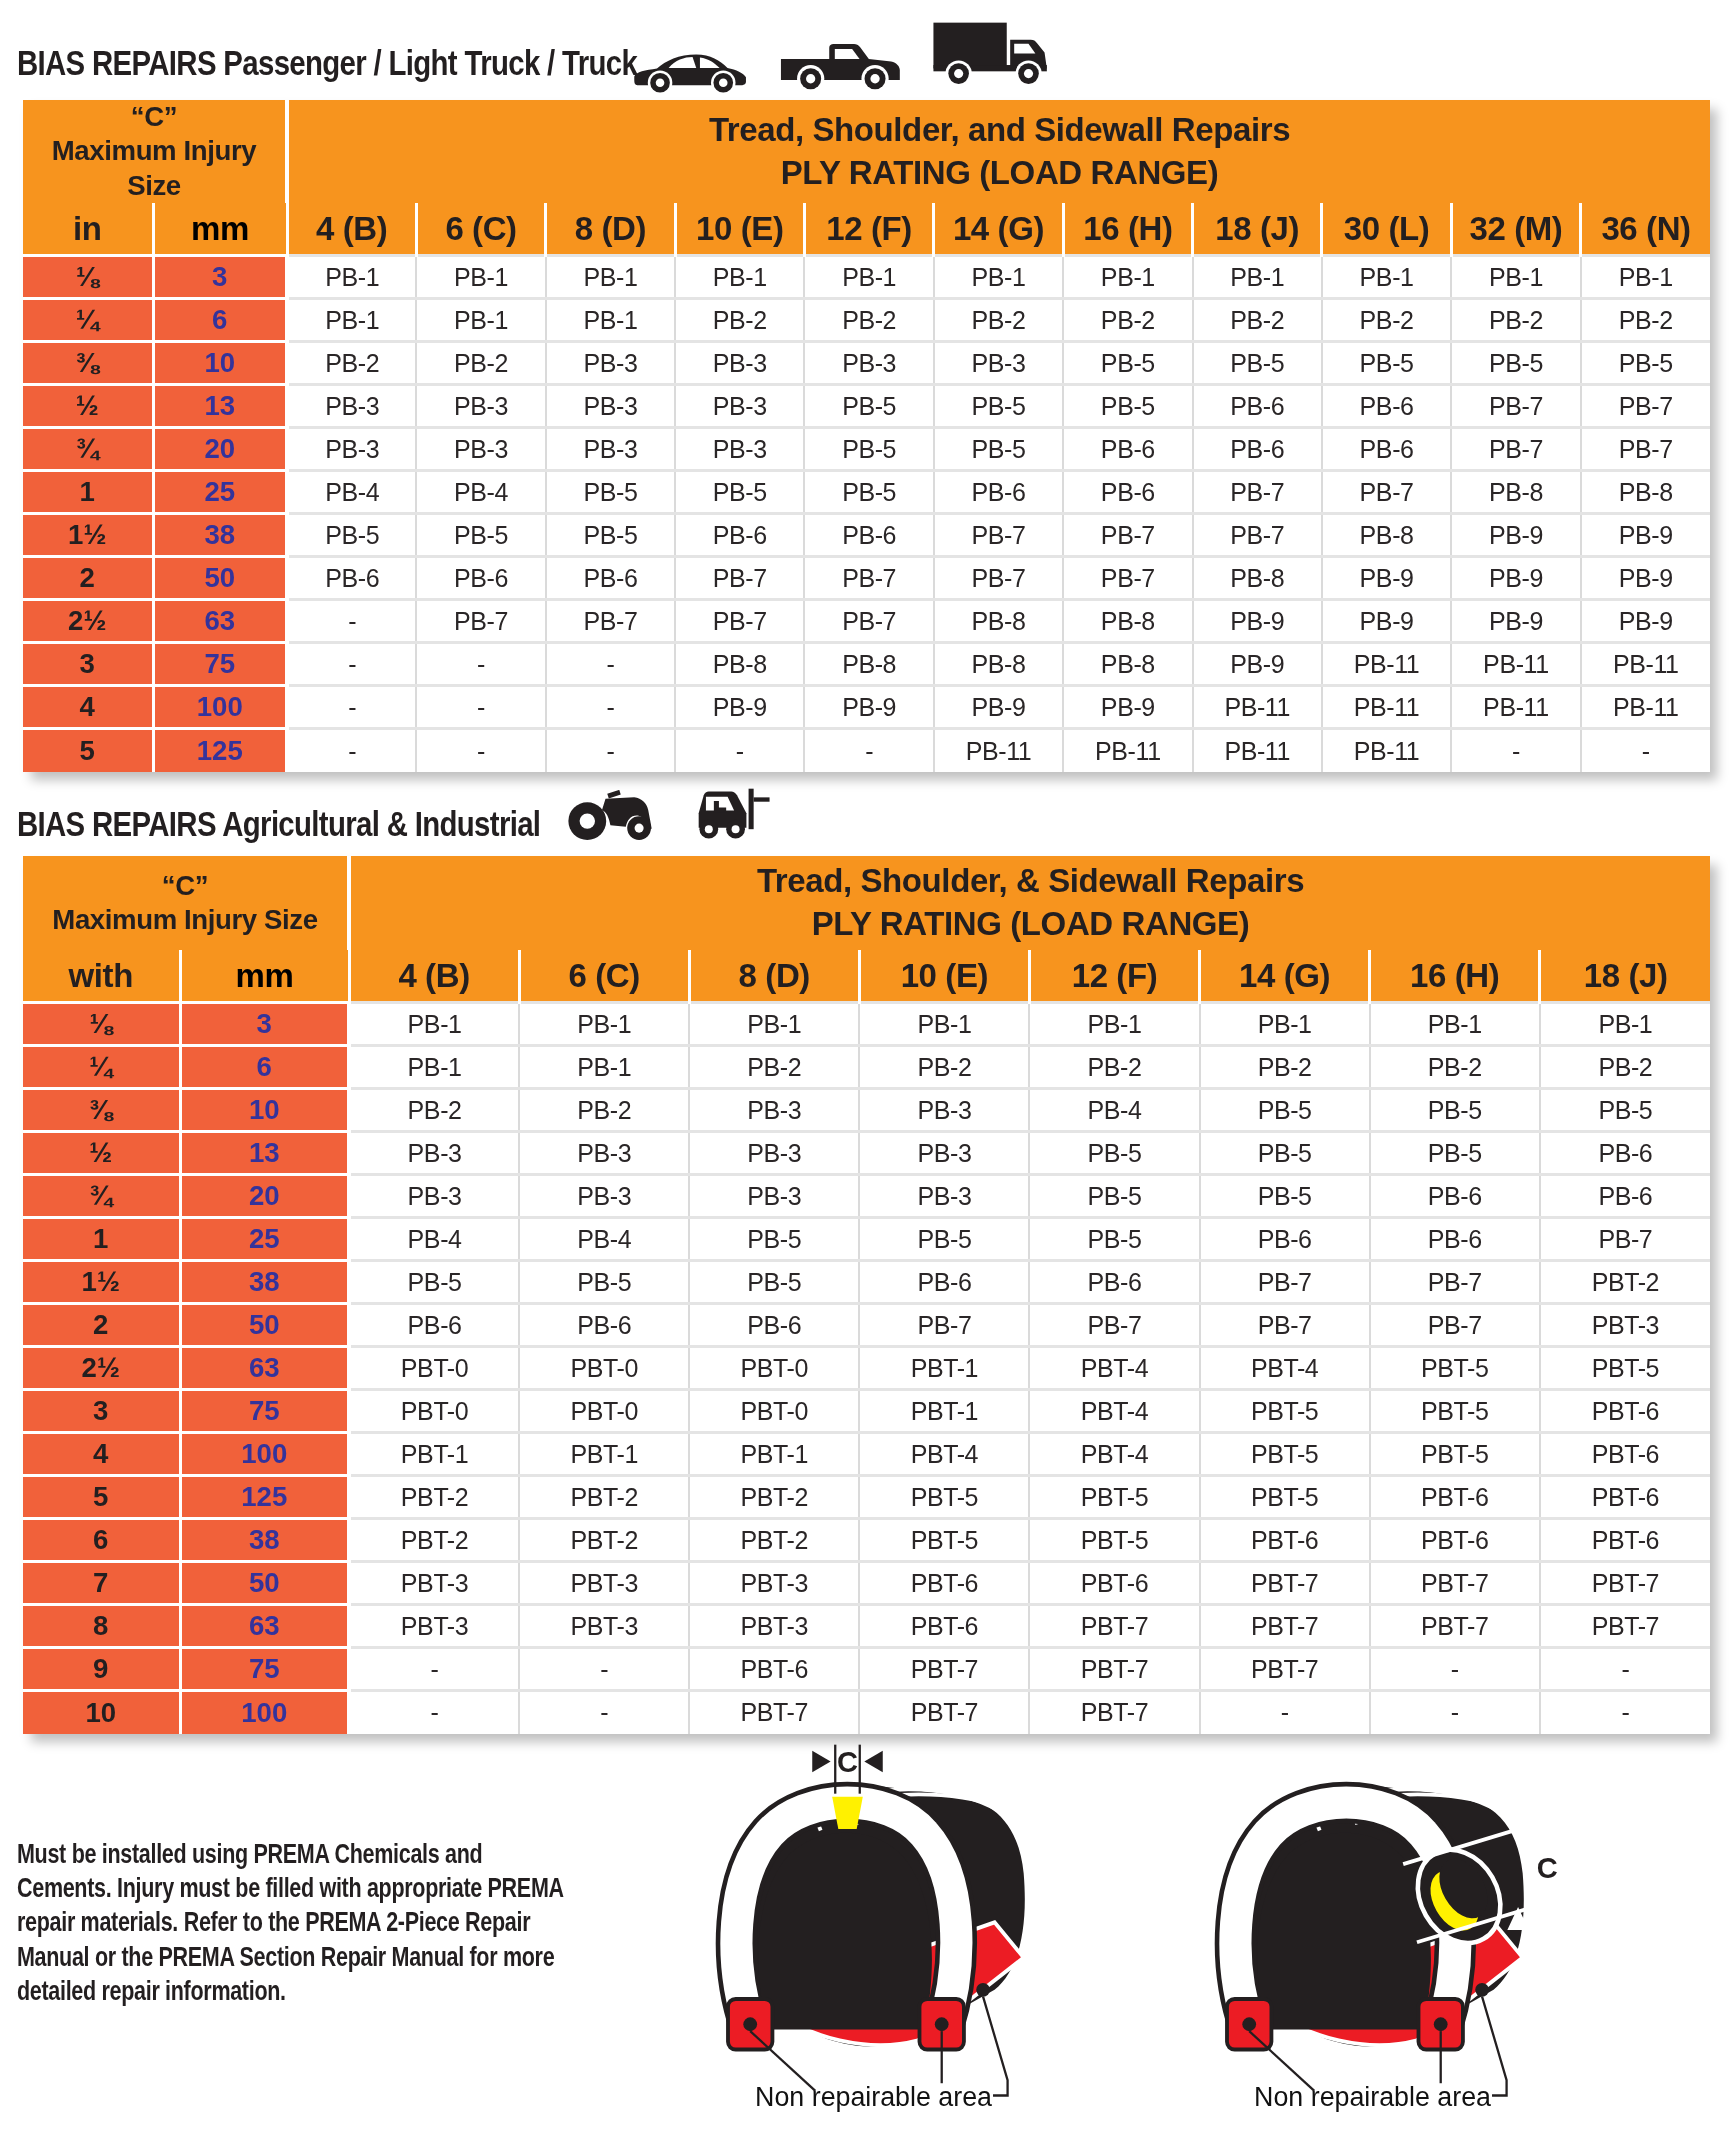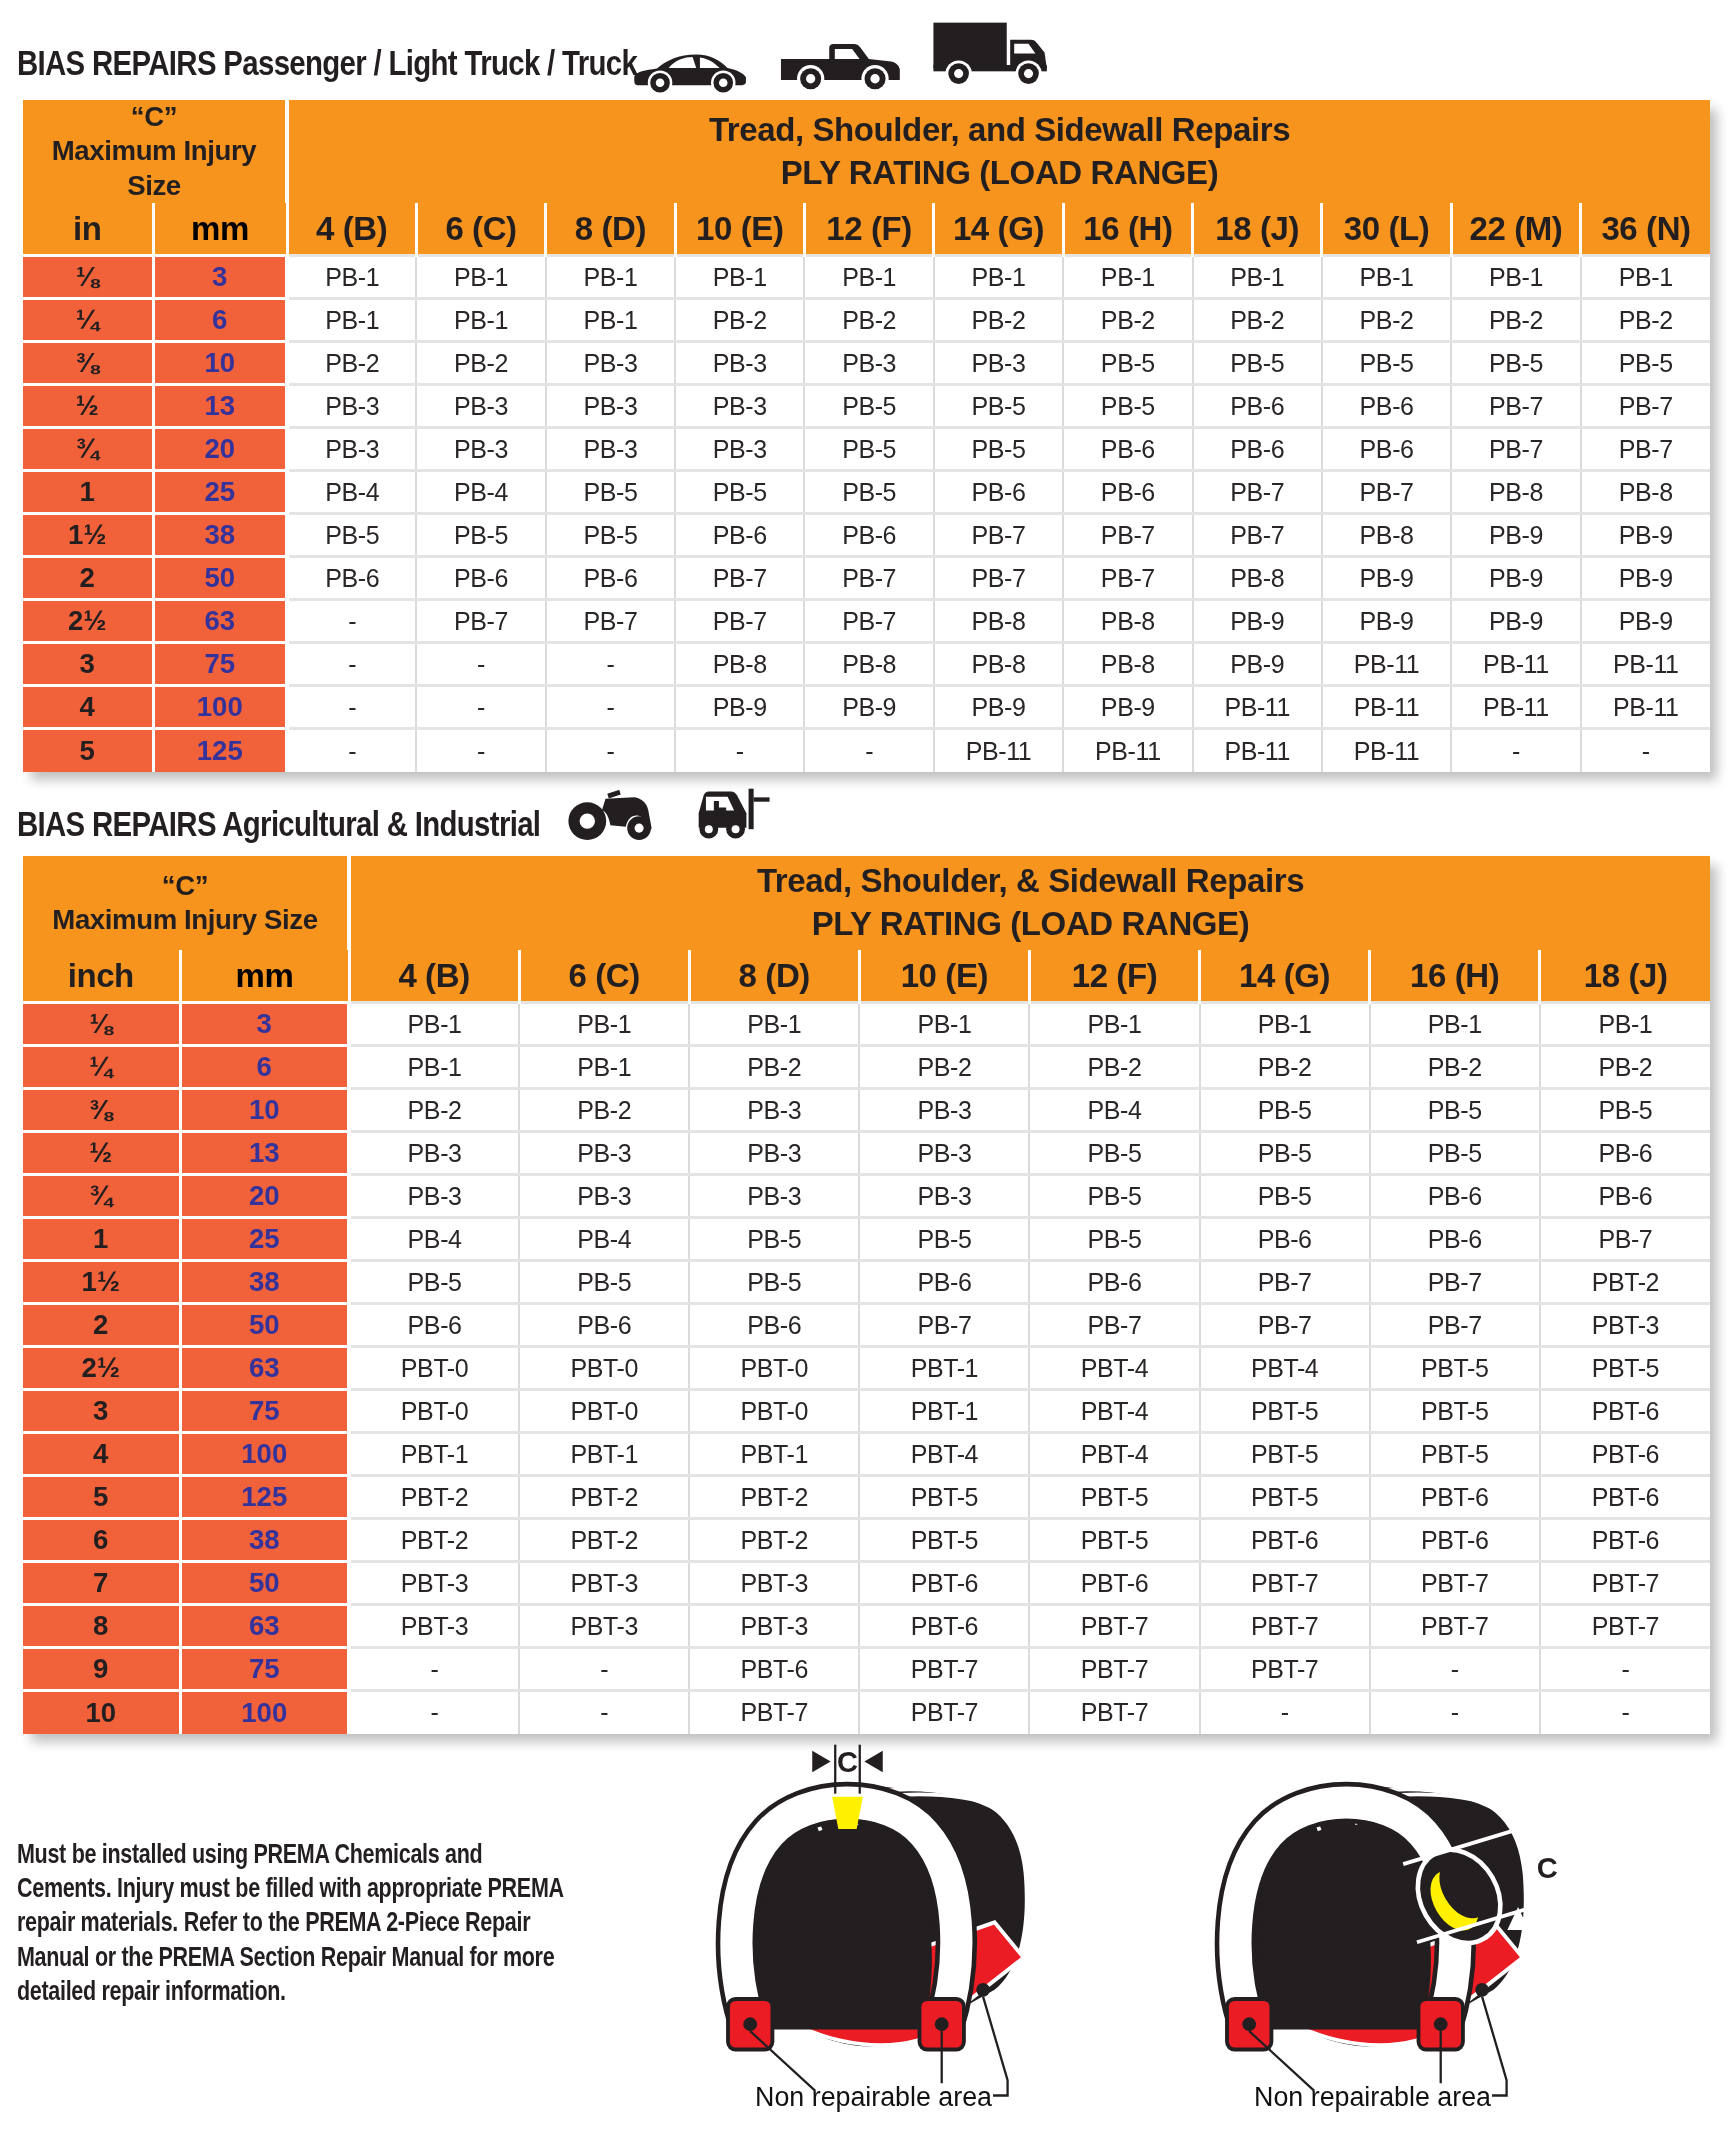--- a/index.html
+++ b/index.html
@@ -122,21 +122,21 @@
       <th class="blue">mm</th>
       <th>4 (B)</th>
       <th>6 (C)</th>
       <th>8 (D)</th>
       <th>10 (E)</th>
       <th>12 (F)</th>
       <th>14 (G)</th>
       <th>16 (H)</th>
       <th>18 (J)</th>
       <th>30 (L)</th>
-      <th>22 (M)</th>
+      <th>32 (M)</th>
       <th>36 (N)</th>
     </tr>
   </thead>
   <tbody>
       <tr>
         <td class="c-size">⅛</td>
         <td class="c-mm">3</td>
         <td class="c-val">PB-1</td>
         <td class="c-val">PB-1</td>
         <td class="c-val">PB-1</td>
@@ -352,21 +352,21 @@
       <th class="corner" colspan="2">
         <div>“C”</div>
         <div>Maximum Injury Size</div>
       </th>
       <th class="span" colspan="8">
         <div>Tread, Shoulder, &amp; Sidewall Repairs</div>
         <div>PLY RATING (LOAD RANGE)</div>
       </th>
     </tr>
     <tr class="units">
-      <th>inch</th>
+      <th>with</th>
       <th class="blue">mm</th>
       <th>4 (B)</th>
       <th>6 (C)</th>
       <th>8 (D)</th>
       <th>10 (E)</th>
       <th>12 (F)</th>
       <th>14 (G)</th>
       <th>16 (H)</th>
       <th>18 (J)</th>
     </tr>

